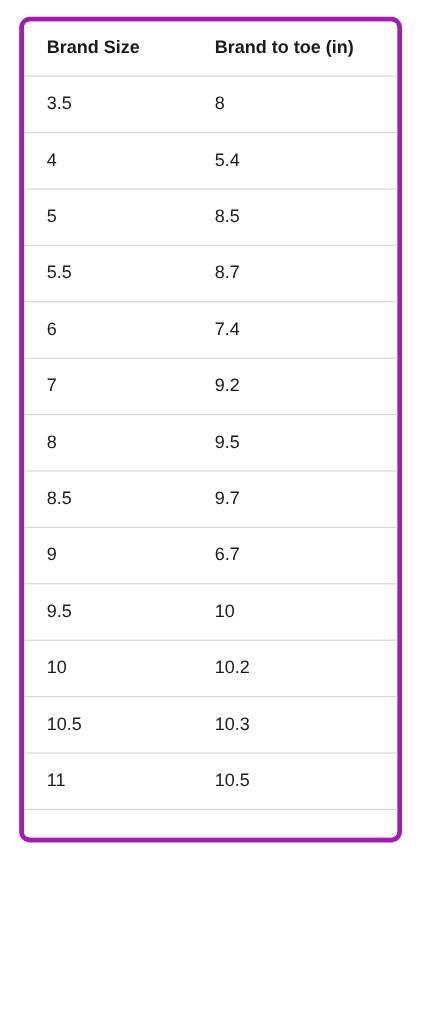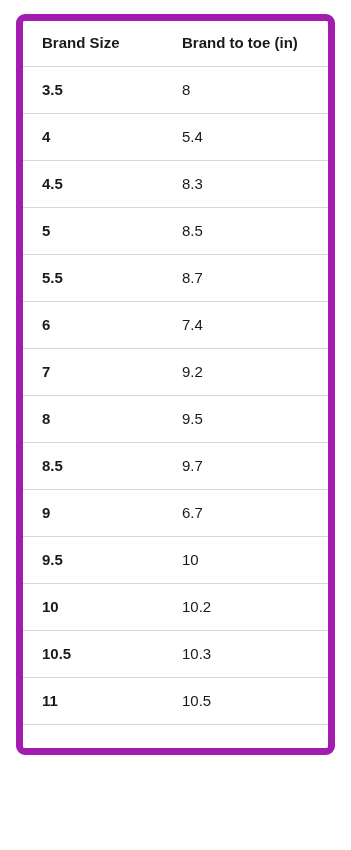--- a/index.html
+++ b/index.html
@@ -21,21 +21,21 @@
     height: 850px;
     background: #ffffff;
     box-sizing: border-box;
   }
   .table-card {
     position: absolute;
     left: 16px;
     top: 14px;
     width: 319px;
     box-sizing: border-box;
-    border: 7px solid #a21caf;
+    border: 4px solid #a21caf;
     border-radius: 9px;
     background: #ffffff;
     overflow: hidden;
   }
   table.size-table {
     width: 100%;
     border-collapse: collapse;
     table-layout: fixed;
     background: #ffffff;
   }
@@ -55,21 +55,21 @@
     border-bottom: 1px solid #d9d9d9;
     white-space: nowrap;
     overflow: hidden;
   }
   table.size-table th {
     font-weight: 700;
     font-size: 15px;
     height: 45px;
   }
   table.size-table td.cell-brand {
-    font-weight: 700;
+    font-weight: 400;
     margin-top: 12px;
   }
   table.size-table td.cell-heel {
     font-weight: 400;
   }
   table.size-table tbody tr.partial-row td {
     height: 24px;
     border-bottom: none;
   }
 </style>
@@ -92,24 +92,20 @@
       </thead>
       <tbody>
 
         <tr>
           <td class="cell-brand">3.5</td>
           <td class="cell-heel">8</td>
         </tr>
         <tr>
           <td class="cell-brand">4</td>
           <td class="cell-heel">5.4</td>
-        </tr>
-        <tr>
-          <td class="cell-brand">4.5</td>
-          <td class="cell-heel">8.3</td>
         </tr>
         <tr>
           <td class="cell-brand">5</td>
           <td class="cell-heel">8.5</td>
         </tr>
         <tr>
           <td class="cell-brand">5.5</td>
           <td class="cell-heel">8.7</td>
         </tr>
         <tr>

